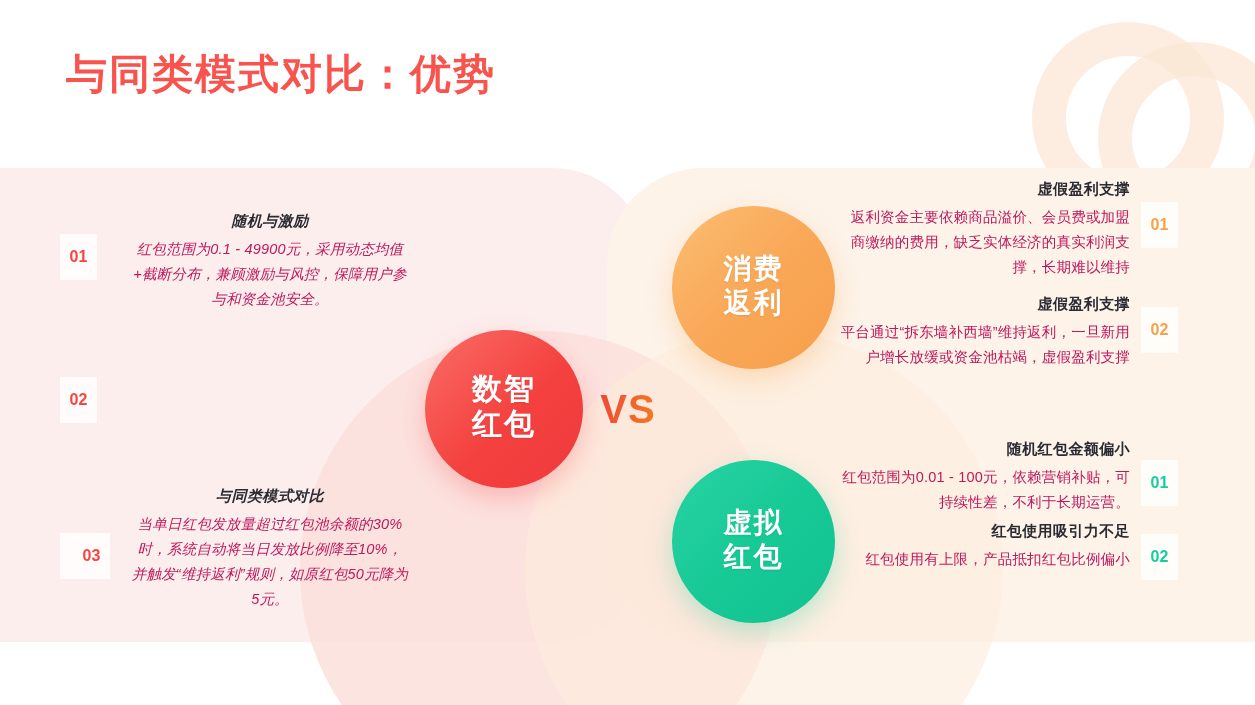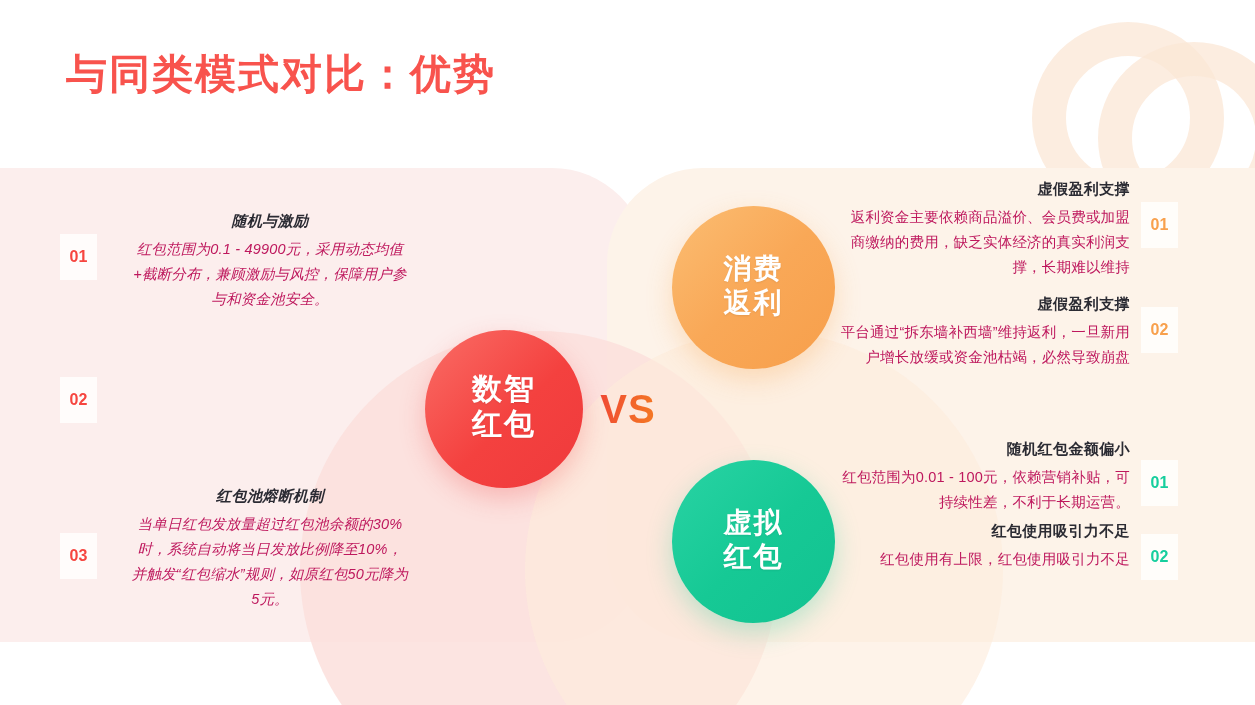--- a/index.html
+++ b/index.html
@@ -231,51 +231,51 @@
   <h3>随机与激励</h3>
   <p>红包范围为0.1 - 49900元，采用动态均值+截断分布，兼顾激励与风控，保障用户参与和资金池安全。</p>
 </div>
 
 <div class="badge badge-red" style="left:60px; top:377px;">
   <span>02</span>
 </div>
 <div class="block left-block" style="left:131px; top:356px; width:278px;">
 </div>
 
-<div class="badge badge-red" style="left:60px; top:533px;">
+<div class="badge badge-red" style="left:60px; top:533px;padding-left:13px;">
   <span>03</span>
 </div>
 <div class="block left-block" style="left:131px; top:487px; width:278px;">
-  <h3>红包池熔断机制</h3>
-  <p>当单日红包发放量超过红包池余额的30%时，系统自动将当日发放比例降至10%，并触发“红包缩水”规则，如原红包50元降为5元。</p>
+  <h3>与同类模式对比</h3>
+  <p>当单日红包发放量超过红包池余额的30%时，系统自动将当日发放比例降至10%，并触发“维持返利”规则，如原红包50元降为5元。</p>
 </div>
 
 <div class="block right-block" style="left:840px; top:180px; width:290px;">
   <h3>虚假盈利支撑</h3>
   <p>返利资金主要依赖商品溢价、会员费或加盟商缴纳的费用，缺乏实体经济的真实利润支撑，长期难以维持</p>
 </div>
 <div class="badge badge-orange" style="left:1141px; top:202px;">
   <span>01</span>
 </div>
 
 <div class="block right-block" style="left:840px; top:295px; width:290px;">
   <h3>虚假盈利支撑</h3>
-  <p>平台通过“拆东墙补西墙”维持返利，一旦新用户增长放缓或资金池枯竭，必然导致崩盘</p>
+  <p>平台通过“拆东墙补西墙”维持返利，一旦新用户增长放缓或资金池枯竭，虚假盈利支撑</p>
 </div>
 <div class="badge badge-orange" style="left:1141px; top:307px;">
   <span>02</span>
 </div>
 
 <div class="block right-block" style="left:840px; top:440px; width:290px;">
   <h3>随机红包金额偏小</h3>
   <p>红包范围为0.01 - 100元，依赖营销补贴，可持续性差，不利于长期运营。</p>
 </div>
 <div class="badge badge-green" style="left:1141px; top:460px;">
   <span>01</span>
 </div>
 
 <div class="block right-block" style="left:840px; top:522px; width:290px;">
   <h3>红包使用吸引力不足</h3>
-  <p>红包使用有上限，红包使用吸引力不足</p>
+  <p>红包使用有上限，产品抵扣红包比例偏小</p>
 </div>
 <div class="badge badge-green" style="left:1141px; top:534px;">
   <span>02</span>
 </div>
 
 </body></html>

